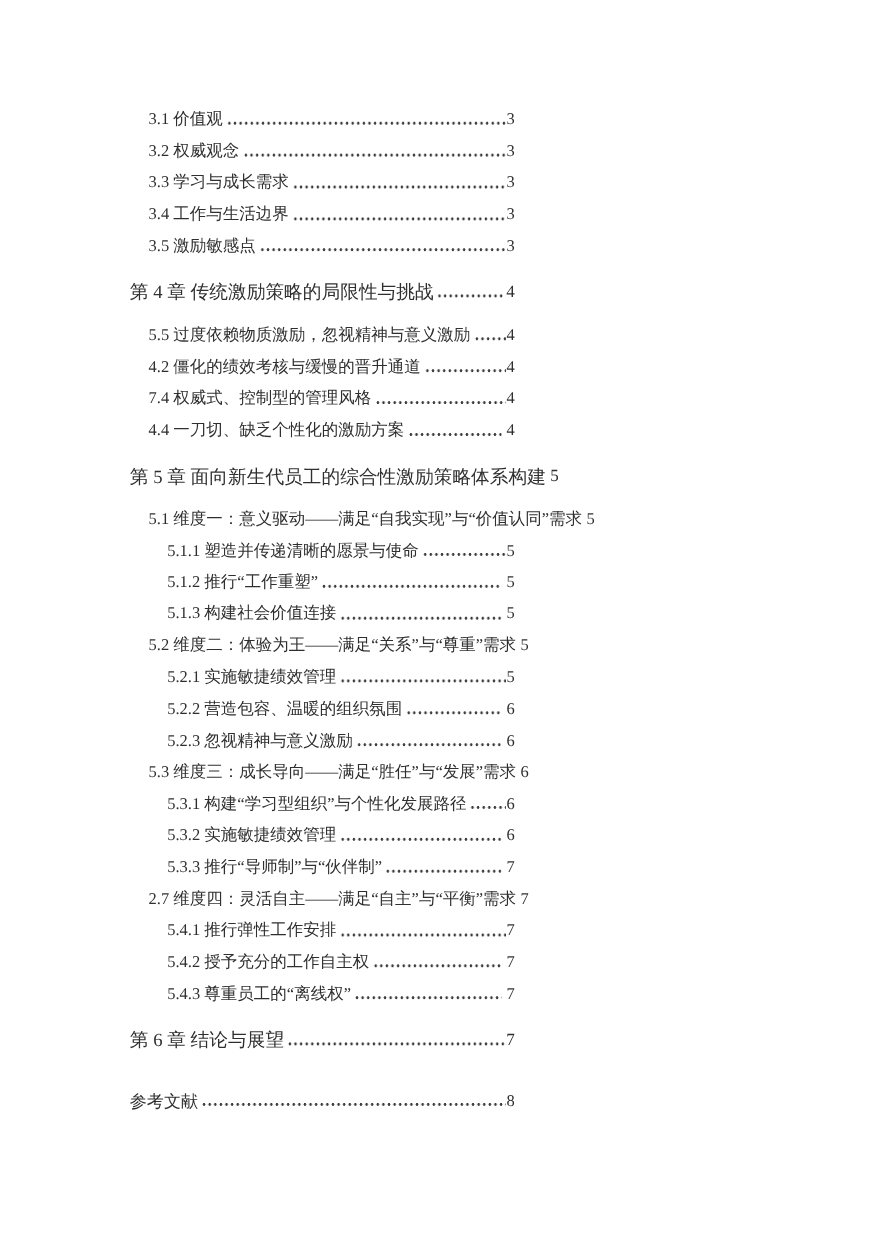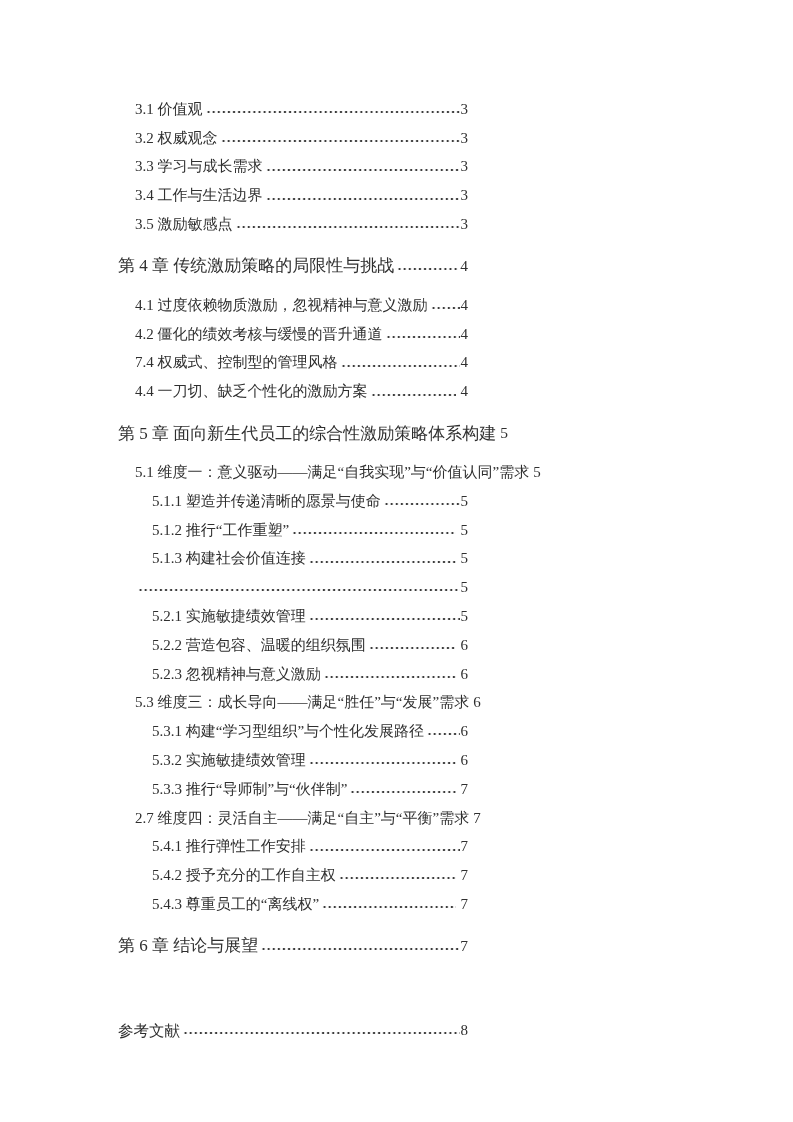--- a/index.html
+++ b/index.html
@@ -32,21 +32,21 @@
     height: 30px;
     margin: 12px 0 10px 0;
     font-size: 17px;
   }
   
   .lvl2 { padding-left: 17px; }
   
   .lvl3 { padding-left: 34px; }
   
   .refs {
-    margin-top: 55px;
+    margin-top: 26px;
     font-size: 15.5px;
   }
   .label {
     white-space: pre;
     flex: 0 0 auto;
   }
   .leader {
     flex: 1 1 auto;
     align-self: stretch;
     margin: 0 1px 0 3px;
@@ -91,21 +91,21 @@
     <span class="label">3.5 激励敏感点</span>
     <span class="leader"></span>
     <span class="pg">3</span>
   </div>
       <div class="row lvl1">
     <span class="label">第 4 章 传统激励策略的局限性与挑战</span>
     <span class="leader"></span>
     <span class="pg">4</span>
   </div>
       <div class="row lvl2">
-    <span class="label">4.1 过度依赖物质激励，忽视精神与意义激励</span>
+    <span class="label">5.5 过度依赖物质激励，忽视精神与意义激励</span>
     <span class="leader"></span>
     <span class="pg">4</span>
   </div>
       <div class="row lvl2">
     <span class="label">4.2 僵化的绩效考核与缓慢的晋升通道</span>
     <span class="leader"></span>
     <span class="pg">4</span>
   </div>
       <div class="row lvl2">
     <span class="label">7.4 权威式、控制型的管理风格</span>
@@ -136,20 +136,21 @@
     <span class="label">5.1.2 推行“工作重塑”</span>
     <span class="leader"></span>
     <span class="pg"> 5</span>
   </div>
       <div class="row lvl3">
     <span class="label">5.1.3 构建社会价值连接</span>
     <span class="leader"></span>
     <span class="pg"> 5</span>
   </div>
       <div class="row lvl2">
+    <span class="label">5.2 维度二：体验为王——满足“关系”与“尊重”需求</span>
     <span class="leader"></span>
     <span class="pg">5</span>
   </div>
       <div class="row lvl3">
     <span class="label">5.2.1 实施敏捷绩效管理</span>
     <span class="leader"></span>
     <span class="pg">5</span>
   </div>
       <div class="row lvl3">
     <span class="label">5.2.2 营造包容、温暖的组织氛围</span>

